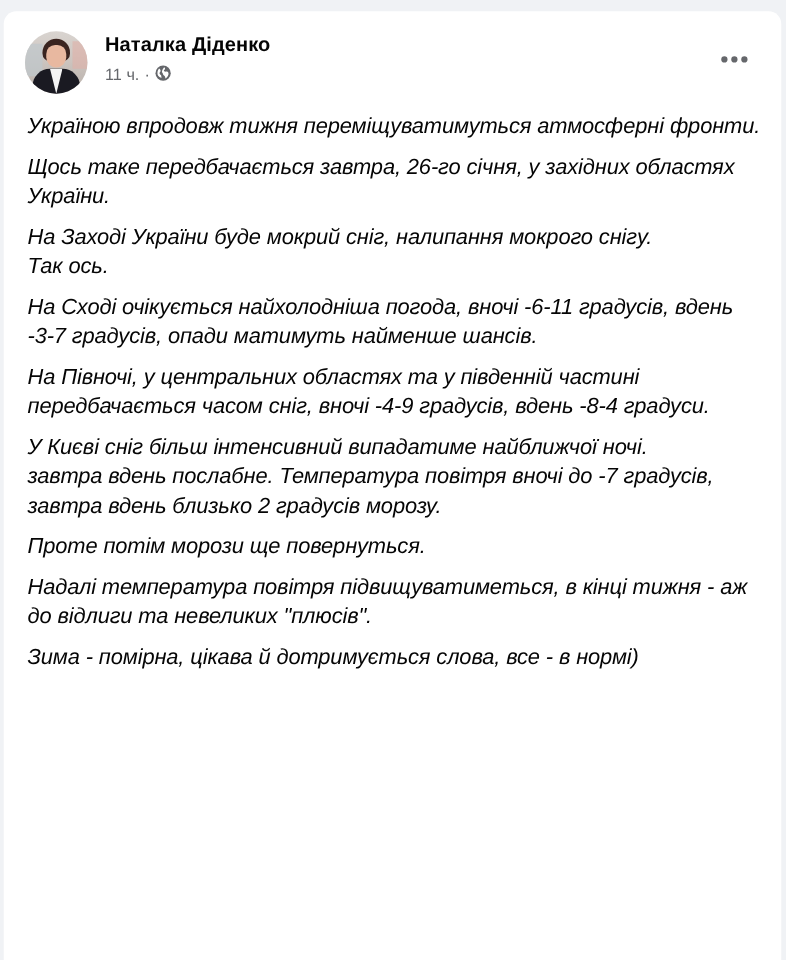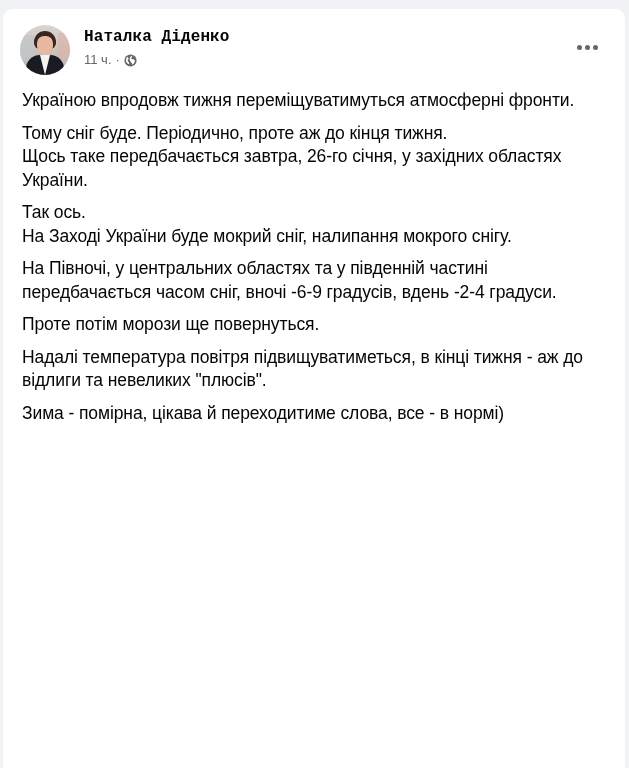--- a/index.html
+++ b/index.html
@@ -44,27 +44,26 @@
     }
     .avatar .shirt {
       position: absolute; left: 20px; top: 30px; width: 10px; height: 20px;
       background: #f4f4f4; clip-path: polygon(0 0, 100% 0, 50% 100%);
     }
     .author {
       position: absolute;
       left: 64px; top: 3px;
       font-size: 16px; font-weight: bold; color: #050505;
       letter-spacing: 0.1px;
-      font-family: Liberation Mono, monospace;
     }
     .meta {
       position: absolute;
       left: 64px; top: 27px;
       font-size: 13px; color: #65676b;
-      display: flex; align-items: flex-end; gap: 4px;
+      display: flex; align-items: flex-start; gap: 4px;
     }
     .globe {
       width: 13px; height: 13px; display: inline-block;
     }
     .more {
       position: absolute;
       right: 4px; top: 10px;
       width: 36px; height: 24px;
       display: flex; align-items: center; justify-content: center; gap: 3px;
       cursor: pointer;
@@ -75,21 +74,21 @@
     .content {
       position: absolute;
       left: 19px; top: 80px;
       width: 590px;
       font-size: 17.5px;
       line-height: 23.5px;
       color: #050505;
       font-family: "Liberation Sans", "DejaVu Sans", sans-serif;
       letter-spacing: -0.1px;
     }
-    .content p { margin-bottom: 9px; }
+    .content p { margin-bottom: 9px; font-style: italic; }
     .content p span { display: block; }
   </style>
 </head>
 <body>
 
 <div class="card">
   <div class="header">
     <div class="avatar">
       <div class="bg-left"></div>
       <div class="bg-right"></div>
@@ -113,33 +112,39 @@
       <span></span>
       <span></span>
     </div>
   </div>
 
   <div class="content">
     <p>
       <span>Україною впродовж тижня переміщуватимуться атмосферні фронти.</span>
     </p>
     <p>
-      <span>Тому сніг буде. Періодично, проте аж до кінця тижня.</span>
       <span>Щось таке передбачається завтра, 26-го січня, у західних областях України.</span>
     </p>
     <p>
+      <span>На Заході України буде мокрий сніг, налипання мокрого снігу.</span>
       <span>Так ось.</span>
-      <span>На Заході України буде мокрий сніг, налипання мокрого снігу.</span>
     </p>
     <p>
-      <span>На Півночі, у центральних областях та у південній частині передбачається часом сніг, вночі -6-9 градусів, вдень -2-4 градуси.</span>
+      <span>На Сході очікується найхолодніша погода, вночі -6-11 градусів, вдень -3-7 градусів, опади матимуть найменше шансів.</span>
+    </p>
+    <p>
+      <span>На Півночі, у центральних областях та у південній частині передбачається часом сніг, вночі -4-9 градусів, вдень -8-4 градуси.</span>
+    </p>
+    <p>
+      <span>У Києві сніг більш інтенсивний випадатиме найближчої ночі.</span>
+      <span>завтра вдень послабне. Температура повітря вночі до -7 градусів, завтра вдень близько 2 градусів морозу.</span>
     </p>
     <p>
       <span>Проте потім морози ще повернуться.</span>
     </p>
     <p>
       <span>Надалі температура повітря підвищуватиметься, в кінці тижня - аж до відлиги та невеликих "плюсів".</span>
     </p>
     <p>
-      <span>Зима - помірна, цікава й переходитиме слова, все - в нормі)</span>
+      <span>Зима - помірна, цікава й дотримується слова, все - в нормі)</span>
     </p>
   </div>
 </div>
 
 </body></html>

